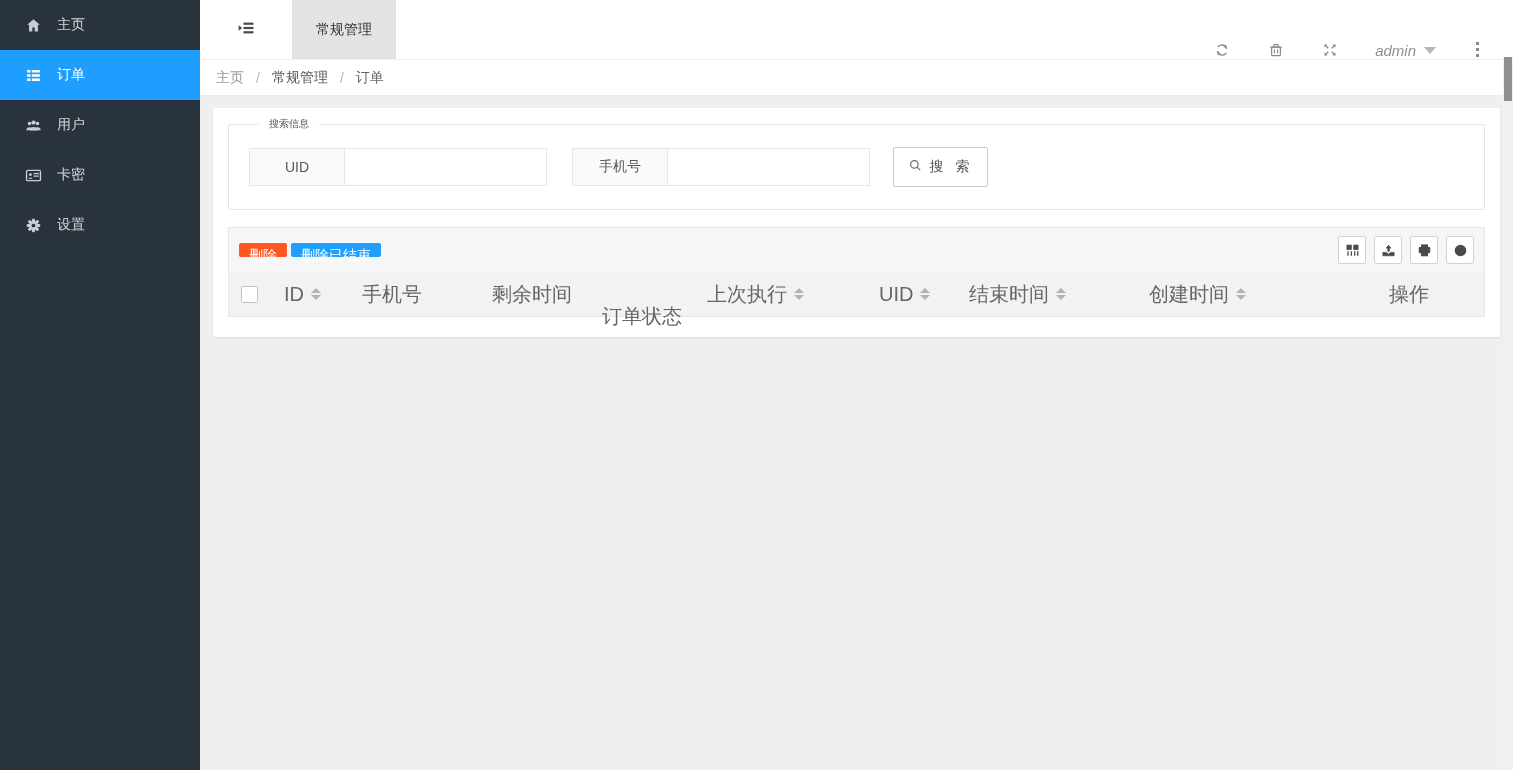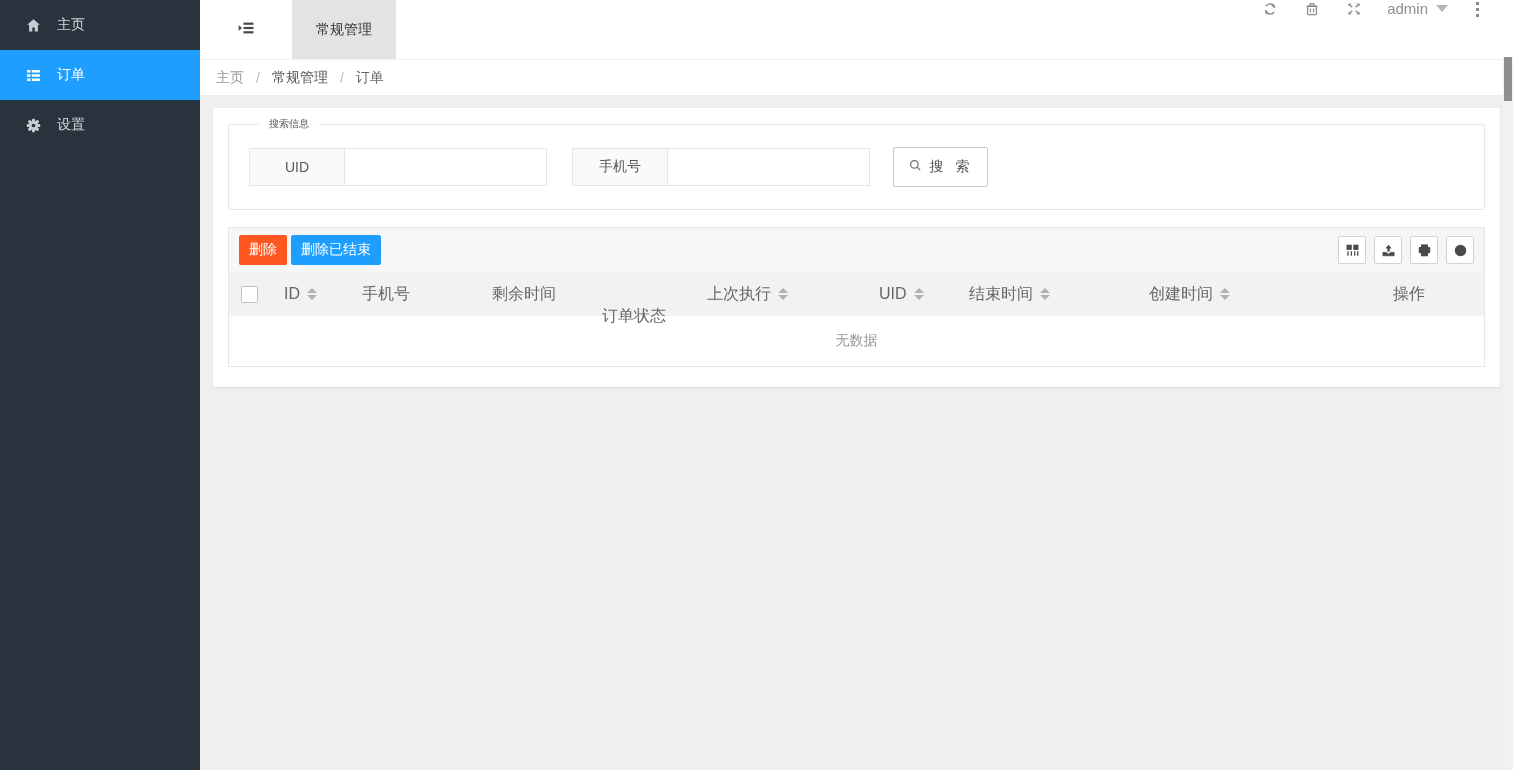--- a/index.html
+++ b/index.html
@@ -19,21 +19,21 @@
   .side-item.active { background:#1E9FFF; color:#FFFFFF; }
   .side-item.active .side-icon svg { fill:#FFFFFF; }
 
   
   .main { flex:1; display:flex; flex-direction:column; height:770px; }
   .topbar { height:60px; background:#FFFFFF; display:flex; align-items:stretch; border-bottom:1px solid #F0F0F0; }
   .collapse-btn { width:92px; display:flex; align-items:center; justify-content:center; cursor:pointer; }
   .collapse-btn svg { width:20px; height:20px; fill:#4A4A4A; }
   .tab-item { width:104px; background:#E3E3E3; display:flex; align-items:center; justify-content:center;
               font-size:14px; color:#333333; cursor:pointer; }
-  .topbar-right { margin-left:auto; display:flex; align-items:flex-start; gap:24px; padding-right:30px; }
+  .topbar-right { margin-left:auto; display:flex; align-items:flex-end; gap:36px; padding-right:30px;font-style:italic; }
   .tb-icon { width:18px; height:18px; display:flex; align-items:center; justify-content:center; cursor:pointer; }
   .tb-icon svg { width:16px; height:16px; stroke:#8A8A8A; fill:#8A8A8A; }
   .user-drop { display:flex; align-items:center; gap:8px; cursor:pointer; }
   .user-name { color:#8F8F8F; font-size:15px; }
   .caret-down { width:0; height:0; border-left:6px solid transparent; border-right:6px solid transparent;
                 border-top:7px solid #B5B5B5; }
   .more-dots { display:flex; flex-direction:column; gap:3px; cursor:pointer; padding:2px 4px; }
   .more-dots i { width:3px; height:3px; background:#8A8A8A; border-radius:0; display:block; }
 
   .breadcrumb { height:36px; background:#FFFFFF; display:flex; align-items:center; padding-left:16px;
@@ -58,30 +58,30 @@
   .field-input { flex:1; border:1px solid #E6E6E6; border-left:none; padding:0 10px; font-size:14px;
                  color:#333; outline:none; background:#FFF; }
   .search-btn { margin-left:23px; height:40px; width:95px; background:#FFFFFF; border:1px solid #C9C9C9;
                 border-radius:2px; display:inline-flex; align-items:center; justify-content:center; gap:7px;
                 font-size:14px; color:#555555; cursor:pointer; letter-spacing:4px; }
   .search-btn svg { width:15px; height:15px; stroke:#6A6A6A; fill:none; }
 
   
   .tableview { border:1px solid #E6E6E6; }
   .table-toolbar { height:44px; background:#F6F6F6; display:flex; align-items:center; padding:0 10px; }
-  .btn-sm { height:30px; padding:4px 10px; border:none; border-radius:2px; color:#FFFFFF; font-size:14px;
+  .btn-sm { height:14px; padding:4px 10px; border:none; border-radius:2px; color:#FFFFFF; font-size:14px;
             cursor:pointer; font-family:inherit; }
   .btn-danger { background:#FF5722; }
   .btn-primary { background:#1E9FFF; margin-left:4px; }
   .toolbar-right { margin-left:auto; display:flex; gap:8px; }
   .tool-icon-btn { width:28px; height:28px; background:#FFFFFF; border:1px solid #D2D2D2; border-radius:2px;
                    display:flex; align-items:center; justify-content:center; cursor:pointer; }
   .tool-icon-btn svg { width:15px; height:15px; fill:#4A4A4A; stroke:#4A4A4A; }
 
-  .table-header { height:44px; background:#F2F2F2; display:flex; align-items:center; font-size:16px;
+  .table-header { height:44px; background:#F2F2F2; display:flex; align-items:center; font-size:20px;
                   color:#666666; }
   .th { padding:0 15px; display:flex; align-items:center; white-space:nowrap; overflow:hidden; }
   .col-check{ width:40px; justify-content:center; padding:0; }
   .col-id{ width:78px; } .col-phone{ width:130px; } .col-remain{ width:110px; } .col-status{ width:105px;margin-top:45px; }
   .col-last{ width:172px; } .col-uid{ width:90px; } .col-end{ width:180px; } .col-create{ width:200px; }
   .col-op{ flex:1; justify-content:center; }
   .checkbox { width:17px; height:17px; background:#FFFFFF; border:1px solid #C2C2C2; border-radius:2px; cursor:pointer; }
   .sort { display:inline-flex; flex-direction:column; margin-left:7px; gap:2px; cursor:pointer; }
   .sort .up { width:0; height:0; border-left:5px solid transparent; border-right:5px solid transparent;
               border-bottom:5px solid #B2B2B2; }
@@ -119,20 +119,45 @@
               <rect x="8" y="8.5" width="9.5" height="3"></rect>
             <rect x="2.5" y="13.5" width="4" height="3"></rect>
               <rect x="8" y="13.5" width="9.5" height="3"></rect>
           </svg>
         </span>
         <span>订单</span>
       </a>
       <a class="side-item">
         <span class="side-icon">
           <svg viewBox="0 0 20 20">
+            <circle cx="5.3" cy="7.6" r="2.1"></circle>
+              <circle cx="14.7" cy="7.6" r="2.1"></circle>
+              <circle cx="10" cy="6.6" r="2.5"></circle>
+            <path d="M1.5 15.5 a3.8 3.4 0 0 1 7.6 0 Z"></path>
+              <path d="M10.9 15.5 a3.8 3.4 0 0 1 7.6 0 Z"></path>
+            <path d="M5.8 15.8 a4.2 4 0 0 1 8.4 0 Z"></path>
+          </svg>
+        </span>
+        <span>用户</span>
+      </a>
+      <a class="side-item">
+        <span class="side-icon">
+          <svg viewBox="0 0 20 20">
+            <rect x="1.8" y="4" width="16.4" height="12" rx="1.4" fill="none" stroke="#C9CDD1" stroke-width="1.6"></rect>
+            <circle cx="6.3" cy="9" r="1.7"></circle>
+            <rect x="10.2" y="7" width="6" height="1.5"></rect>
+              <rect x="10.2" y="10" width="6" height="1.5"></rect>
+            <rect x="4.3" y="12.6" width="4.2" height="1.3"></rect>
+          </svg>
+        </span>
+        <span>卡密</span>
+      </a>
+      <a class="side-item">
+        <span class="side-icon">
+          <svg viewBox="0 0 20 20">
             <g>
                 <rect x="8.2" y="2" width="3.6" height="16" rx="1.2"></rect>
                <rect x="8.2" y="2" width="3.6" height="16" rx="1.2" transform="rotate(45 10 10)"></rect>
                <rect x="8.2" y="2" width="3.6" height="16" rx="1.2" transform="rotate(90 10 10)"></rect>
                <rect x="8.2" y="2" width="3.6" height="16" rx="1.2" transform="rotate(135 10 10)"></rect>
               </g>
             <circle cx="10" cy="10" r="5.2"></circle>
               <circle cx="10" cy="10" r="2.2" fill="#28333E"></circle>
           </svg>
         </span>
@@ -305,21 +330,20 @@
               <span class="sort">
                   <i class="up"></i>
                   <i class="down"></i>
                 </span>
             </div>
             <div class="th col-op">
               <span>操作</span>
             </div>
           </div>
 
-          <div class="table-empty">无数据</div>
         </div>
 
       </div>
     </div>
   </div>
 
   <div class="scrollbar">
     <div class="scroll-track">
       <div class="scroll-thumb"></div>
     </div>

